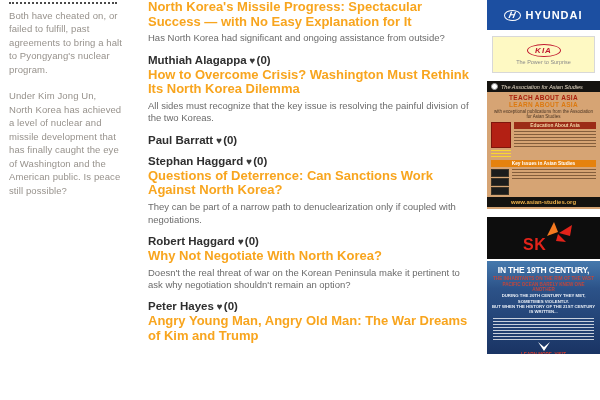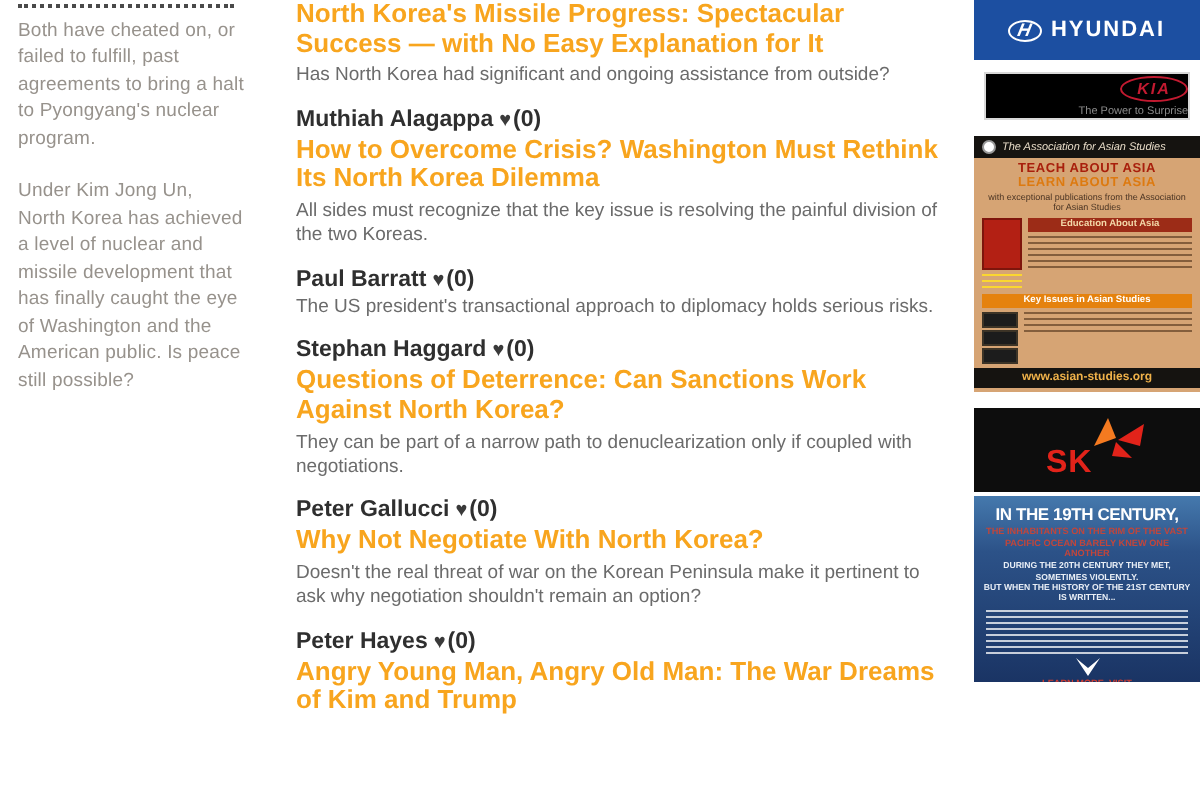--- a/index.html
+++ b/index.html
@@ -23,21 +23,21 @@
 
   
   .ads { position:absolute; left:487px; top:0; width:113px; }
   .ad { cursor:pointer; }
 
   .ad-hyundai { height:30px; background:#1c4fa1; display:flex; align-items:center; justify-content:center; gap:4px; margin-bottom:6px; }
   .hy-oval { width:17px; height:11px; border:1.6px solid #fff; border-radius:50%; position:relative; flex:0 0 auto; }
   .hy-oval span { position:absolute; left:4px; top:-1px; color:#fff; font-size:9px; font-weight:bold; font-style:italic; transform:skewX(-12deg); }
   .hy-word { color:#fff; font-size:11px; font-weight:bold; letter-spacing:1px; }
 
-  .ad-kia { height:24px; background:#000000; border:1px solid #d8d8d8; margin:0 5px 8px 5px; display:flex; flex-direction:column; align-items:flex-end; justify-content:center; }
+  .ad-kia { height:37px; background:#fef9c3; border:1px solid #d8d8d8; margin:0 5px 8px 5px; display:flex; flex-direction:column; align-items:center; justify-content:center; }
   .kia-oval { border:1.7px solid #c21a30; border-radius:50%; width:34px; height:13px; display:flex; align-items:center; justify-content:center; }
   .kia-oval span { color:#c21a30; font-weight:bold; font-size:8px; letter-spacing:1px; font-style:italic; }
   .kia-tag { color:#8a8a8a; font-size:5.5px; margin-top:2px; }
 
   .ad-aas { height:128px; background:#d6a474; margin-bottom:8px; overflow:hidden; font-size:5px; }
   .aas-head { background:#151310; color:#e8dcc8; height:11px; display:flex; align-items:center; gap:3px; padding:0 4px; }
   .aas-logo { width:7px; height:7px; border-radius:50%; background:#fff; border:1px solid #999; flex:0 0 auto; }
   .aas-head span { font-style:italic; font-size:5.5px; white-space:nowrap; }
   .aas-teach { text-align:center; color:#a81f0c; font-weight:bold; font-size:6.5px; margin-top:2px; letter-spacing:.3px; }
   .aas-learn { text-align:center; color:#dd7a10; font-weight:bold; font-size:6.5px; letter-spacing:.3px; }
@@ -92,31 +92,30 @@
     </div>
 
     <div class="article">
       <div class="byline"><span>Muthiah Alagappa</span><span class="heart">♥</span><span class="likes">(0)</span></div>
       <div class="title">How to Overcome Crisis? Washington Must Rethink Its North Korea Dilemma</div>
       <div class="desc">All sides must recognize that the key issue is resolving the painful division of the two Koreas.</div>
     </div>
 
     <div class="article">
       <div class="byline"><span>Paul Barratt</span><span class="heart">♥</span><span class="likes">(0)</span></div>
-      <div class="desc">The US president's transactional approach to diplomacy holds serious risks.</div>
     </div>
 
     <div class="article">
       <div class="byline"><span>Stephan Haggard</span><span class="heart">♥</span><span class="likes">(0)</span></div>
       <div class="title">Questions of Deterrence: Can Sanctions Work Against North Korea?</div>
       <div class="desc">They can be part of a narrow path to denuclearization only if coupled with negotiations.</div>
     </div>
 
     <div class="article">
-      <div class="byline"><span>Peter Gallucci</span><span class="heart">♥</span><span class="likes">(0)</span></div>
+      <div class="byline"><span>Robert Haggard</span><span class="heart">♥</span><span class="likes">(0)</span></div>
       <div class="title">Why Not Negotiate With North Korea?</div>
       <div class="desc">Doesn't the real threat of war on the Korean Peninsula make it pertinent to ask why negotiation shouldn't remain an option?</div>
     </div>
 
     <div class="article">
       <div class="byline"><span>Peter Hayes</span><span class="heart">♥</span><span class="likes">(0)</span></div>
       <div class="title">Angry Young Man, Angry Old Man: The War Dreams of Kim and Trump</div>
 
     </div>
 

